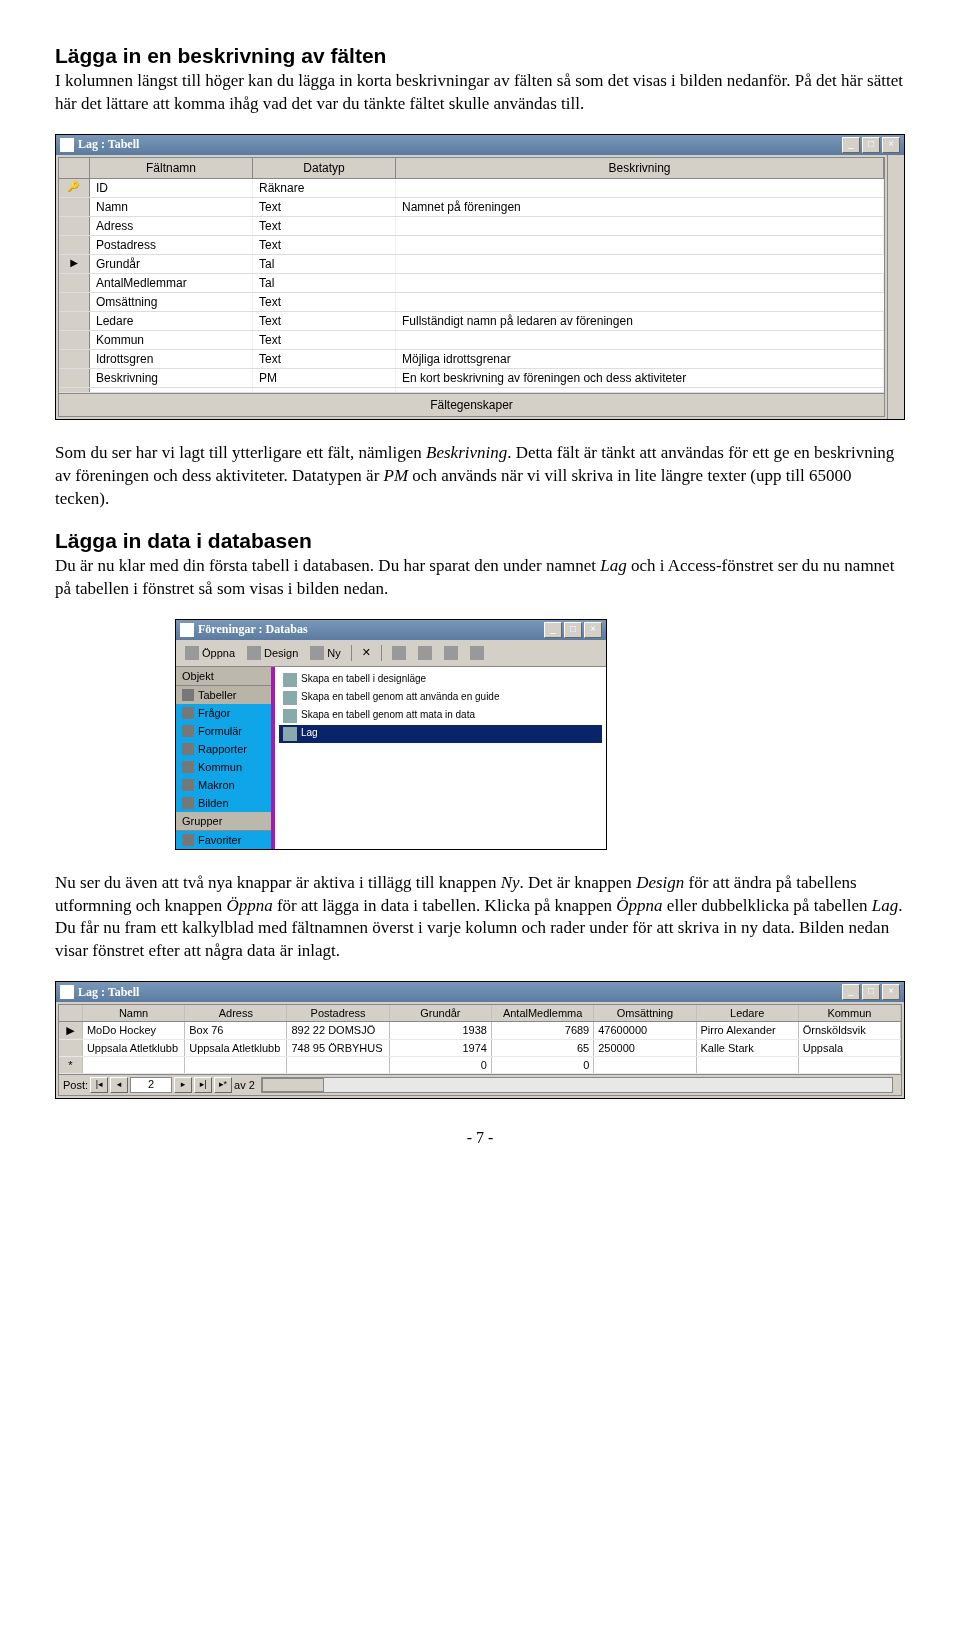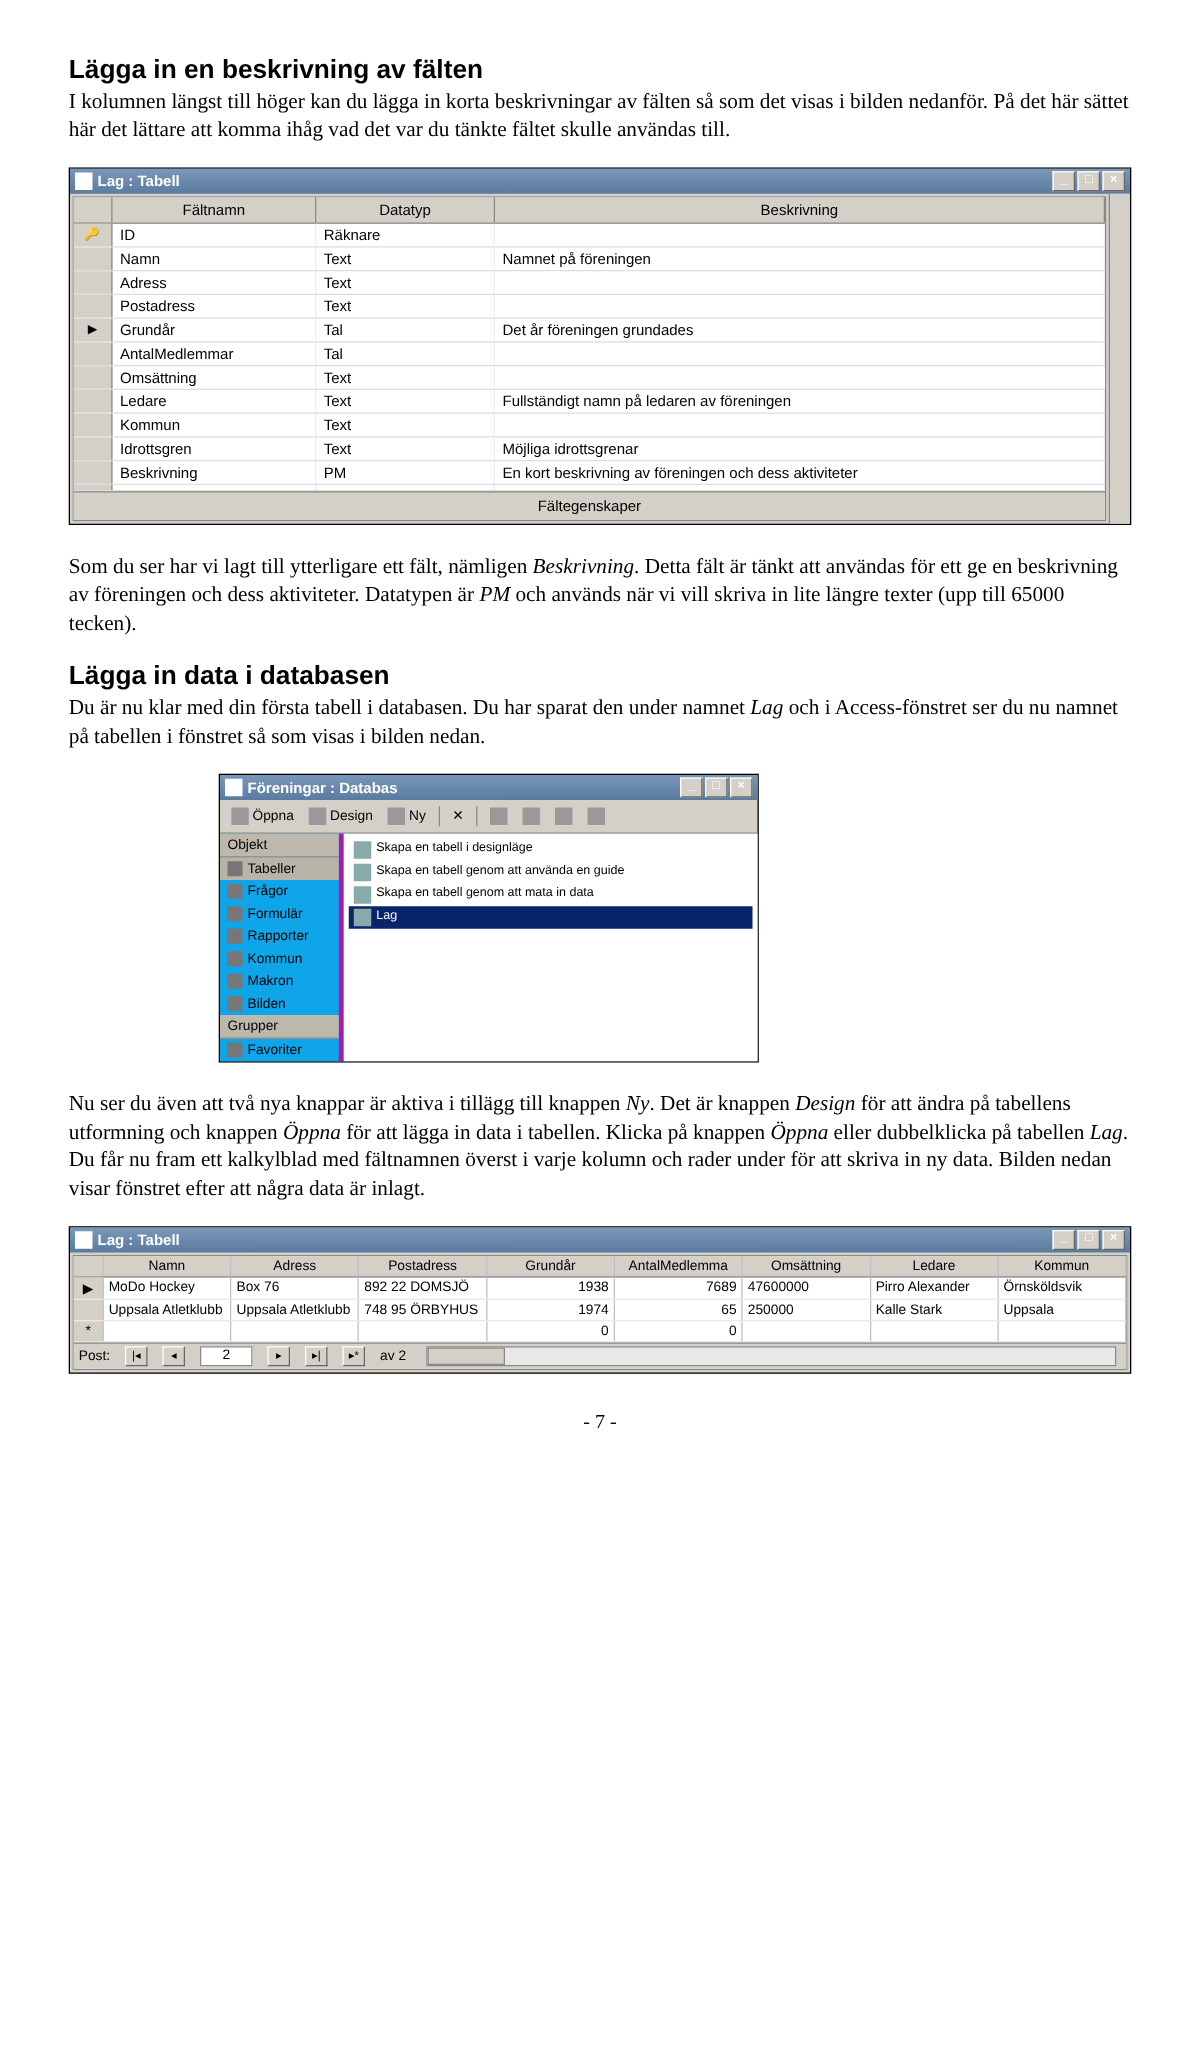--- a/index.html
+++ b/index.html
@@ -2,21 +2,21 @@
 <html><head>
 <meta charset="utf-8">
 <style>
   body { font-family: "Times New Roman", serif; font-size: 17px; color: #000; margin: 0; padding: 40px 55px; background: #fff; width: 850px; }
   h2 { font-family: Arial, sans-serif; font-weight: bold; font-size: 21px; margin: 4px 0 2px 0; }
   p { margin: 2px 0 18px 0; line-height: 1.35; }
   em { font-style: italic; }
 
   
   .win { border: 1px solid #000; background: #d4d0c8; font-family: Tahoma, Arial, sans-serif; font-size: 12px; margin: 8px 0 22px 0; }
-  .titlebar { background: linear-gradient(#7a98b8, #5a7ba0); color: #fff; display: flex; align-items: center; padding: 2px 4px; font-weight: bold; }
+  .titlebar { background: linear-gradient(#7a98b8, #5a7ba0); color: #fff; display: flex; align-items: center; padding: 2px 4px; font-weight: bold; font-family: Liberation Serif, serif; }
   .titlebar .ticon { width: 14px; height: 14px; background: #fff; margin-right: 4px; display: inline-block; }
   .titlebar .spacer { flex: 1; }
   .wbtns { display: flex; gap: 2px; }
   .wbtn { width: 16px; height: 14px; background: #d4d0c8; border: 1px solid #fff; border-right-color:#666; border-bottom-color:#666; font-size: 10px; line-height: 12px; text-align: center; }
 
   
   .designgrid { background:#fff; border:1px solid #888; margin:2px; }
   .dg-head { display:flex; background:#d4d0c8; border-bottom:1px solid #888; font-weight:normal; }
   .dg-head > div { padding:3px 6px; border-right:1px solid #888; text-align:center; }
   .dg-col-sel { width:18px; }
@@ -47,21 +47,21 @@
   .lp-ico { width:14px; height:14px; background:#8aa; display:inline-block; }
 
   
   .ds { background:#fff; border:1px solid #888; margin:2px; }
   .ds-head { display:flex; background:#d4d0c8; border-bottom:1px solid #888; }
   .ds-head > div, .ds-row > div { padding:2px 4px; border-right:1px solid #c0c0c0; font-size:11px; overflow:hidden; white-space:nowrap; }
   .ds-sel { width:16px; background:#d4d0c8; text-align:center; }
   .ds-c { width:100px; }
   .ds-c.num { text-align:right; }
   .ds-row { display:flex; border-bottom:1px solid #e8e8e8; }
-  .ds-nav { display:flex; align-items:center; gap:12px; background:#d4d0c8; padding:2px 4px; font-size:11px; border-top:1px solid #888; }
+  .ds-nav { display:flex; align-items:center; gap:2px; background:#d4d0c8; padding:2px 4px; font-size:11px; border-top:1px solid #888; }
   .nav-btn { width:16px; height:14px; background:#d4d0c8; border:1px solid #fff; border-right-color:#666; border-bottom-color:#666; text-align:center; font-size:9px; line-height:12px; }
   .nav-input { width:40px; height:14px; background:#fff; border:1px solid #888; text-align:center; font-size:11px; }
   .hscroll { flex:1; height:14px; background:#e8e8e8; border:1px solid #888; margin:0 4px; position:relative; }
   .hscroll .thumb { position:absolute; left:0; top:0; bottom:0; width:60px; background:#d4d0c8; border:1px solid #888;}
 
   .pagenum { text-align:center; margin-top:30px; font-size:16px; }
 </style>
 </head>
 <body>
 
@@ -109,21 +109,20 @@
           <div class="dg-row">
             <div class="dg-col-sel"></div>
     <div class="dg-col-name">Postadress</div>
     <div class="dg-col-type">Text</div>
     <div class="dg-col-desc"></div>
           </div>
           <div class="dg-row">
             <div class="dg-col-sel">▶</div>
     <div class="dg-col-name">Grundår</div>
     <div class="dg-col-type">Tal</div>
-    <div class="dg-col-desc">Det år föreningen grundades</div>
           </div>
           <div class="dg-row">
             <div class="dg-col-sel"></div>
     <div class="dg-col-name">AntalMedlemmar</div>
     <div class="dg-col-type">Tal</div>
     <div class="dg-col-desc"></div>
           </div>
           <div class="dg-row">
             <div class="dg-col-sel"></div>
     <div class="dg-col-name">Omsättning</div>

